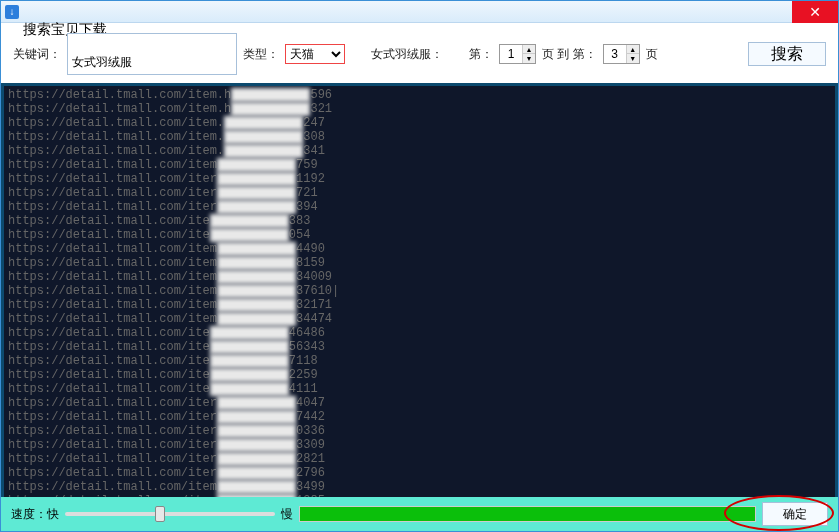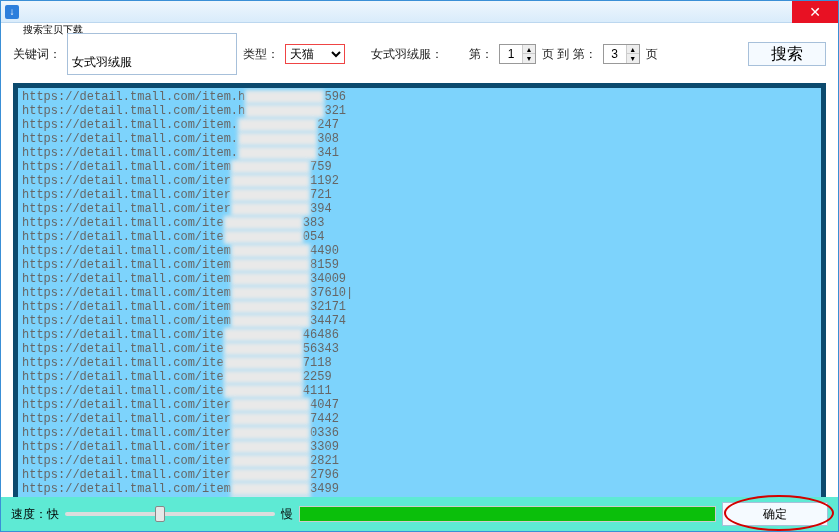--- a/index.html
+++ b/index.html
@@ -4,38 +4,38 @@
 <style>
 * { margin: 0; padding: 0; box-sizing: border-box; }
 html, body { width: 839px; height: 532px; overflow: hidden; font-family: "Microsoft YaHei", SimSun, Arial, sans-serif; font-size: 12px; background: #fff; }
 
 
 .window { position: relative; width: 839px; height: 532px; border: 1px solid #3a8fd6; background: #fff; }
 
 
 .titlebar { height: 22px; background: linear-gradient(#eef6fd,#d9ecfb); border-bottom: 1px solid #bcd7ef; display: flex; align-items: center; padding-left: 4px; }
 .titlebar .app-icon { width: 14px; height: 14px; display: inline-flex; align-items: center; justify-content: center; background: #2d7fdc; color: #fff; border-radius: 2px; font-size: 10px; margin-right: 4px; }
-.titlebar .title { color: #000; font-size: 10px; margin-top: 37px; }
+.titlebar .title { color: #000; font-size: 14px; margin-top: 37px; }
 .titlebar .closebtn { margin-left: auto; width: 46px; height: 22px; background: #e81123; color: #fff; display: flex; align-items: center; justify-content: center; font-size: 14px; cursor: pointer; }
 
 
 .searchrow { padding: 10px 12px 8px 12px; display: flex; align-items: center; gap: 6px; color: #222; }
 .searchrow label { white-space: nowrap; }
 .kw-input { width: 170px; height: 30px; border: 1px solid #a7c0da; padding: 20px 4px; font-size: 12px; resize: none; overflow: auto; }
 .sel { border: 1px solid #ef4444; height: 20px; font-size: 12px; background:#fff; }
 .numbox { display: inline-flex; align-items: stretch; border: 1px solid #999; height: 20px; }
 .numbox input { width: 22px; border: none; text-align: center; font-size: 12px; outline: none; }
 .numbox .spin { display: flex; flex-direction: column; border-left: 1px solid #ccc; }
 .numbox .spin button { width: 12px; height: 9px; font-size: 7px; line-height: 7px; border: none; background: #eee; padding: 0; cursor: pointer; }
 .numbox .spin button:first-child { border-bottom: 1px solid #ccc; }
 .btn { border: 1px solid #a7c0da; background: #f5faff; height: 24px; padding: 0 22px; cursor: pointer; font-size: 16px; }
-.btn-ok { border: 1px solid #a7c0da; background: #f5faff; height: 24px; padding: 0 40px; cursor: pointer; font-size: 12px; }
+.btn-ok { border: 1px solid #a7c0da; background: #f5faff; height: 24px; padding: 0 20px; cursor: pointer; font-size: 12px; }
 
 
-.results-wrap { margin: 0 12px; border: 5px solid #0c4a6e; height: 432px; position: relative; background: #7dd3fc; }
+.results-wrap { margin: 0 0; border: 3px solid #0c4a6e; height: 432px; position: relative; background: #0f172a; }
 .results { position: absolute; inset: 0; overflow-y: scroll; padding: 2px 4px; font-family: Consolas, "Courier New", monospace; font-size: 12px; line-height: 14px; color: #666; white-space: pre; }
 .results .row { display: block; }
 .results .blur { display: inline-block; background: #e9e9e9; color: #e9e9e9; filter: blur(2px); user-select: none; }
 
 
 .bottombar { position: absolute; left: 0; right: 0; bottom: 0; height: 34px; padding: 4px 10px; display: flex; align-items: center; gap: 6px; background: #5eead4; }
 .slider { -webkit-appearance: none; appearance: none; width: 210px; height: 4px; background: #ddd; border-radius: 2px; outline: none; }
 .slider::-webkit-slider-thumb { -webkit-appearance: none; width: 10px; height: 16px; background: #e8e8e8; border: 1px solid #888; border-radius: 2px; cursor: pointer; }
 .slider::-moz-range-thumb { width: 10px; height: 16px; background: #e8e8e8; border: 1px solid #888; border-radius: 2px; cursor: pointer; }
 .progress { flex: 1; height: 16px; background: #f1f1f1; border: 1px solid #ccc; position: relative; }

